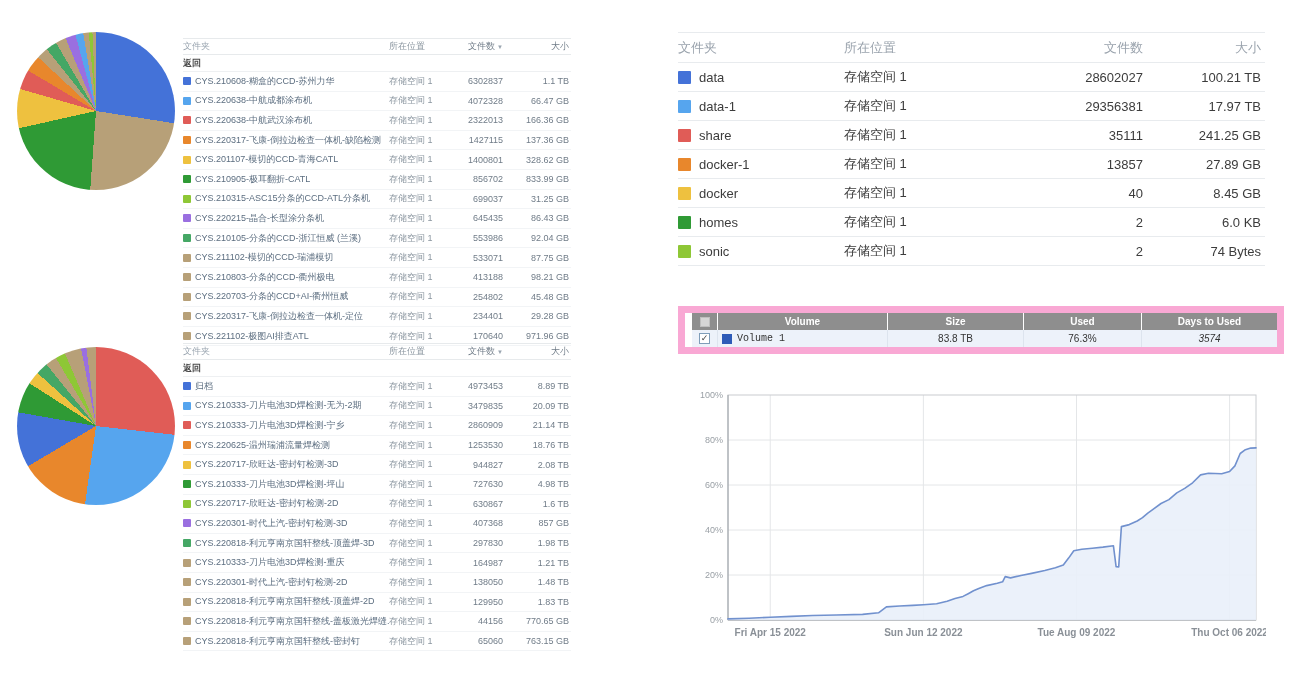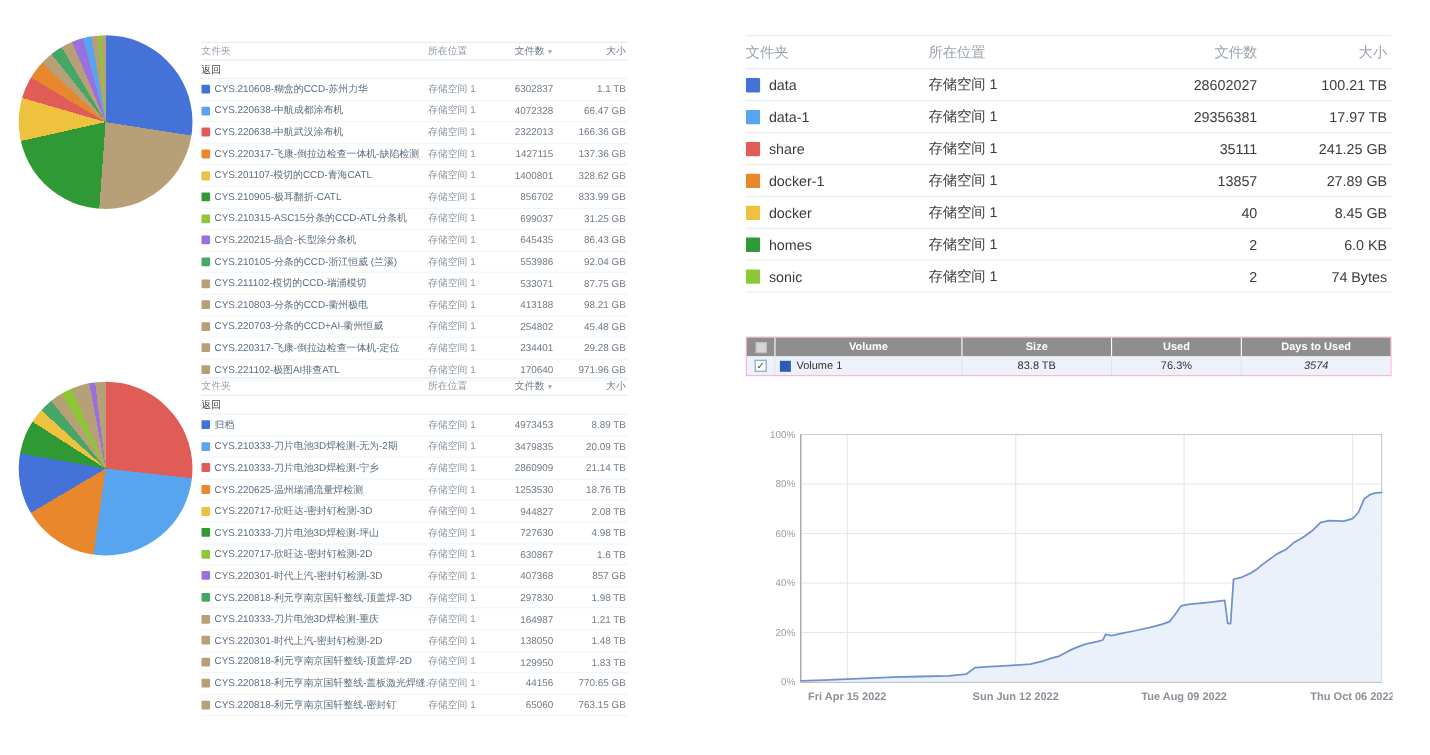--- a/index.html
+++ b/index.html
@@ -15,21 +15,21 @@
   #tbl-bottom{left:183px;top:343px;}
   .frow{display:grid;grid-template-columns:1fr 56px 60px 66px;align-items:center;
         height:18.6px;border-bottom:1px solid #f2f4f6;}
   .frow .c-name{display:flex;align-items:center;gap:4px;overflow:hidden;white-space:nowrap;}
   .frow .sw{flex:0 0 auto;width:8px;height:8px;border-radius:1px;}
   .frow .c-loc{color:#8b96a0;}
   .frow .c-num,.frow .c-size{text-align:right;color:#707c88;padding-right:2px;}
   .fhead{height:15px;border-top:1px solid #e7eaec;border-bottom:1px solid #e7eaec;color:#9aa5b0;}
   .fhead div{color:#9aa5b0;}
   .fhead .arrow{font-size:6px;color:#9aa5b0;margin-left:2px;}
-  .fback{height:16px;font-weight:normal;color:#4a4a4a;border-bottom:1px solid #eef0f2;}
+  .fback{height:16px;font-weight:bold;color:#4a4a4a;border-bottom:1px solid #eef0f2;}
 
   
   .rtable{position:absolute;left:678px;top:32px;width:587px;font-size:13px;color:#3c3c3c;}
   .rrow{display:grid;grid-template-columns:1fr 168px 135px 118px;align-items:center;
         height:28px;border-bottom:1px solid #e8ebee;}
   .rrow .c-name{display:flex;align-items:center;gap:8px;overflow:hidden;white-space:nowrap;}
   .rrow .sw{flex:0 0 auto;width:13px;height:13px;border-radius:1px;}
   .rrow .c-num,.rrow .c-size{text-align:right;padding-right:4px;}
   .rhead{height:29px;border-top:1px solid #e8ebee;color:#9aa3ad;}
   .rhead div{color:#9aa3ad;}
@@ -37,31 +37,31 @@
   
   .vu{position:absolute;left:678px;top:284px;width:587px;}
   .vu-head{position:relative;height:42px;}
   .vu-icon{position:absolute;left:2px;top:0;}
   .vu-tab{position:absolute;left:22px;top:0;height:38px;width:158px;
           border-right:1px solid #c3c3c3;border-bottom:1px solid #c3c3c3;
           display:flex;align-items:center;padding-left:40px;}
   .vu-title{color:#2a6db8;font-weight:bold;font-size:14px;letter-spacing:.2px;}
   .dl{position:absolute;right:2px;top:32px;display:flex;align-items:center;gap:3px;
       color:#2e66b0;font-size:10px;text-decoration:underline;cursor:pointer;}
-  .vtable{margin-top:22px;width:585px;border:1px solid #f9a8d4;font-size:10px;}
+  .vtable{margin-top:22px;width:585px;border:7px solid #f9a8d4;font-size:10px;padding-left:7px;}
   .vh{display:grid;grid-template-columns:26px 170px 136px 118px 1fr;background:#8e8e8e;height:17px;}
   .vh div{display:flex;align-items:center;justify-content:center;color:#fff;font-weight:bold;
           border-right:1px solid #fff;}
   .vh div:last-child{border-right:none;}
   .vh .selsq{width:8px;height:8px;background:#d6d6d6;border:1px solid #bfbfbf;}
   .vr{display:grid;grid-template-columns:26px 170px 136px 118px 1fr;background:#edf2fa;height:17px;}
   .vr div{display:flex;align-items:center;justify-content:center;color:#333;
           border-right:1px solid #dde4ee;}
   .vr div:last-child{border-right:none;font-style:italic;}
-  .vr .c-vol{justify-content:flex-start;gap:5px;padding-left:4px;}
+  .vr .c-vol{justify-content:flex-start;gap:5px;padding-left:4px;font-family:Liberation Mono, monospace;}
   .cb{width:9px;height:9px;border:1px solid #7f9db9;background:#fff;font-size:9px;line-height:8px;
       text-align:center;color:#444;}
   .vsw{width:10px;height:10px;}
 
   
   #chart{position:absolute;left:688px;top:388px;}
   .ytick{font-size:9px;fill:#9aa0a6;}
   .xtick{font-size:10px;font-weight:bold;fill:#8a9097;}
 </style>
 </head>

